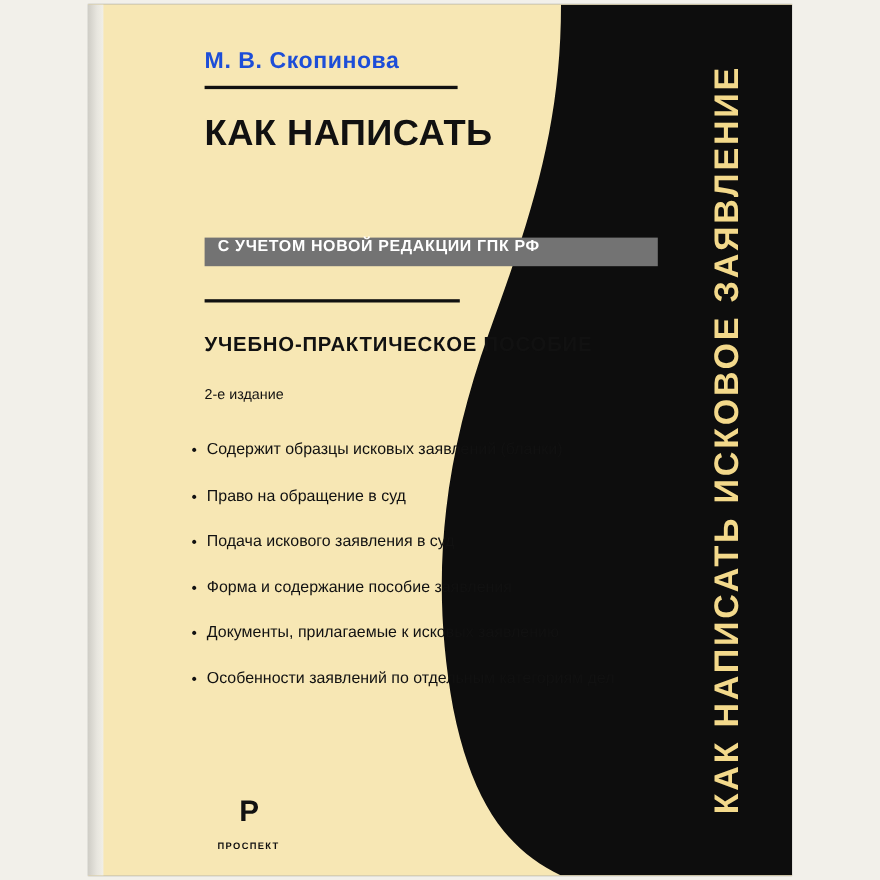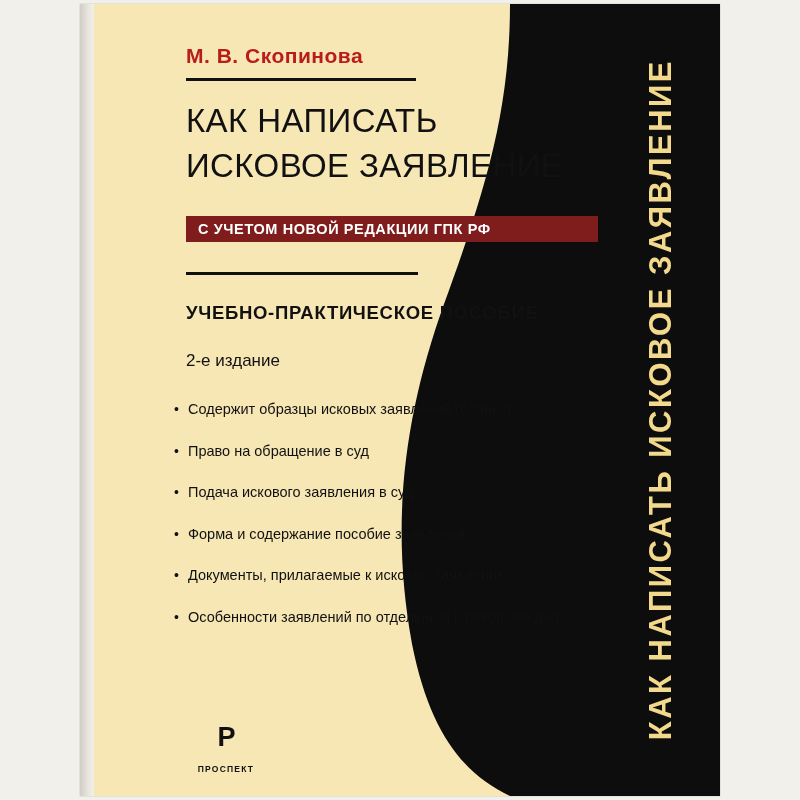--- a/index.html
+++ b/index.html
@@ -84,56 +84,56 @@
     right: 0;
     bottom: 0;
   }
 
   .author {
     position: absolute;
     left: 92px;
     top: 40px;
     font-size: 21px;
     font-weight: bold;
-    color: #b91c1c;
+    color: #1d4ed8;
     letter-spacing: 0.5px;
   }
 
   .rule-top {
     position: absolute;
     left: 92px;
     top: 74px;
     width: 230px;
     height: 3px;
     background: #111;
   }
 
   .main-title {
     position: absolute;
     left: 92px;
     top: 95px;
     width: 420px;
     font-size: 33px;
-    font-weight: normal;
+    font-weight: bold;
     color: #111;
     line-height: 1.35;
     letter-spacing: 0.4px;
     text-transform: uppercase;
   }
   .main-title .l2 { display: block; }
 
   .subtitle-bar {
     position: absolute;
     left: 92px;
     top: 212px;
     width: 412px;
     height: 26px;
-    background: #7f1d1d;
+    background: #737373;
     display: flex;
-    align-items: center;
+    align-items: flex-start;
   }
   .subtitle-bar span {
     color: #ffffff;
     font-size: 14.5px;
     font-weight: bold;
     letter-spacing: 0.6px;
     padding-left: 12px;
     text-transform: uppercase;
   }
 
@@ -154,21 +154,21 @@
     font-weight: bold;
     color: #111;
     letter-spacing: 0.7px;
     text-transform: uppercase;
   }
 
   .edition {
     position: absolute;
     left: 92px;
     top: 347px;
-    font-size: 17px;
+    font-size: 13px;
     color: #111;
   }
 
   .bullets {
     position: absolute;
     left: 80px;
     top: 396px;
     width: 420px;
     list-style: none;
     margin: 0;
@@ -228,21 +228,20 @@
     </div>
 
     <div class="content">
 
       <div class="author">М. В. Скопинова</div>
 
       <div class="rule-top"></div>
 
       <div class="main-title">
         <span class="l1">Как написать</span>
-        <span class="l2">Исковое заявление</span>
       </div>
 
       <div class="subtitle-bar">
         <span>С учетом новой редакции ГПК РФ</span>
       </div>
 
       <div class="rule-mid"></div>
 
       <div class="kind">Учебно-практическое  пособие</div>
 

